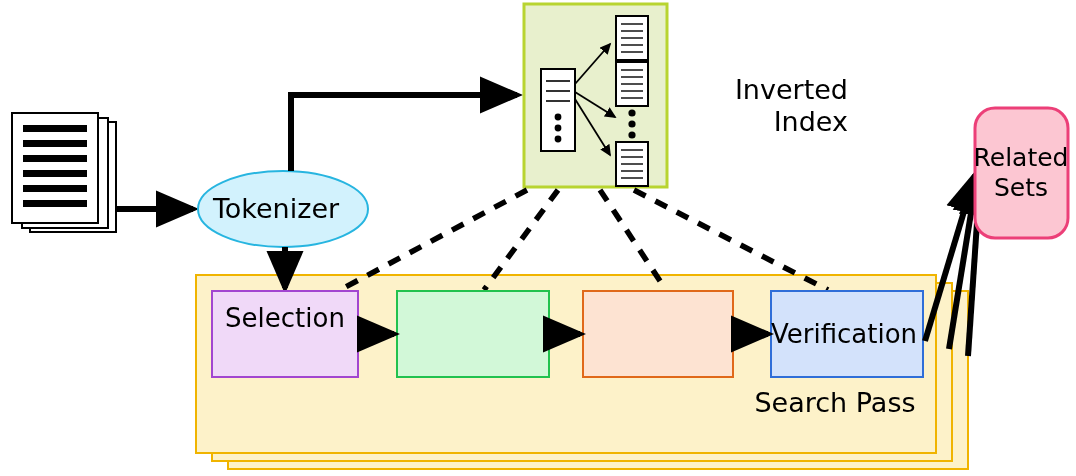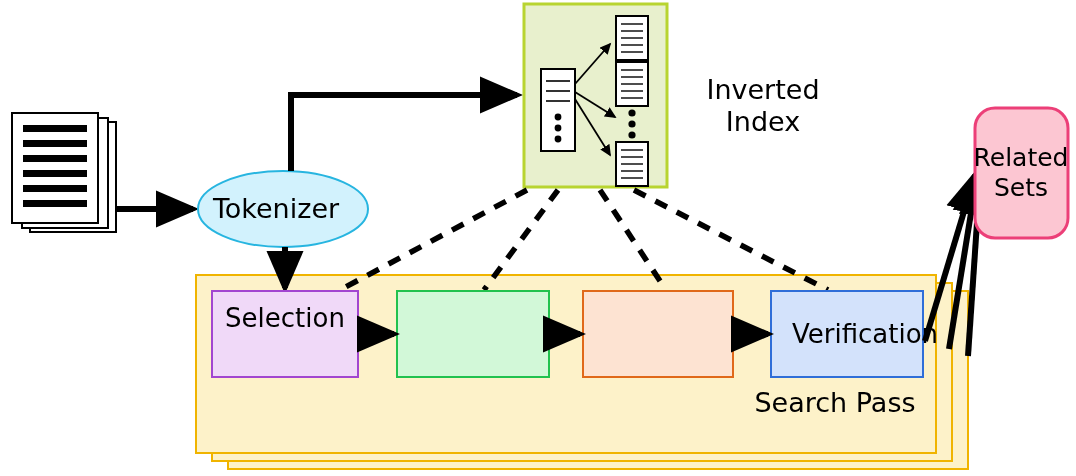--- a/index.html
+++ b/index.html
@@ -127,32 +127,32 @@
       <line x1="949" y1="349" x2="977" y2="176" marker-end="url(#ahs)"></line>
       <line x1="968" y1="356" x2="980" y2="178" marker-end="url(#ahs)"></line>
     </g>
 
     <rect x="975" y="108" width="93" height="130" rx="20" ry="20" fill="#fcc6d2" stroke="#ec3f78" stroke-width="3"></rect>
   </svg>
 
 
   <div class="lbl t27" style="left:198px;top:193px;width:156px;">Tokenizer</div>
 
-  <div class="lbl t27" style="left:678px;top:74px;width:170px;text-align:center;">
+  <div class="lbl t27" style="left:678px;top:74px;width:170px;text-align:right;">
     <div>Inverted</div>
     <div>Index</div>
   </div>
 
   <div class="lbl t26" style="left:212px;top:303px;width:146px;">
     <div>Selection</div>
   </div>
 
 
 
-  <div class="lbl t26" style="left:771px;top:319px;width:152px;margin-left:18px;">Verification</div>
+  <div class="lbl t26" style="left:771px;top:319px;width:134px;">Verification</div>
 
   <div class="lbl t27" style="left:740px;top:387px;width:190px;">Search Pass</div>
 
   <div class="lbl t25" style="left:962px;top:143px;width:118px;">
     <div>Related</div>
     <div>Sets</div>
   </div>
 
 </div>
 

